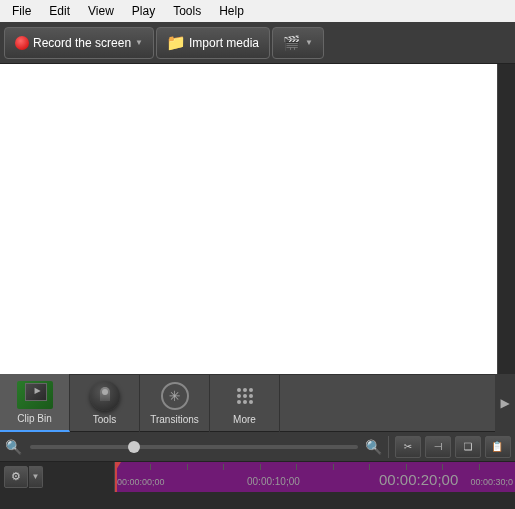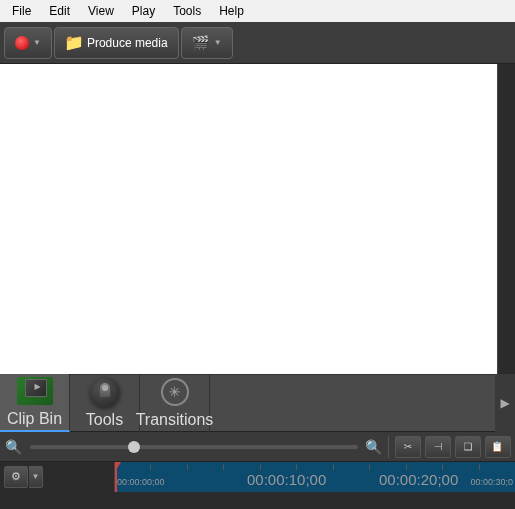--- a/index.html
+++ b/index.html
@@ -130,21 +130,21 @@
       border-bottom: 2px solid #4a9eff;
     }
     .tool-btn .icon-area {
       width: 36px;
       height: 32px;
       display: flex;
       align-items: center;
       justify-content: center;
     }
     .tool-btn .label {
-      font-size: 16px;
+      font-size: 10px;
       text-align: center;
       line-height: 1.2;
     }
 
     
     .clipbin-icon {
       width: 36px;
       height: 28px;
       background: linear-gradient(135deg, #2a7a2a, #1a5a1a);
       border-radius: 2px;
@@ -374,21 +374,21 @@
       cursor: pointer;
       color: #ccc;
       font-size: 10px;
       margin-left: 2px;
     }
 
     .ruler-marks {
       flex: 1;
       position: relative;
       height: 20px;
-      background: #0c4a6e;
+      background: #701a75;
     }
 
     .gear-btn {
       width: 24px;
       height: 22px;
       background: linear-gradient(to bottom, #555, #3a3a3a);
       border: 1px solid #555;
       border-radius: 2px;
       display: flex;
       align-items: center;
@@ -428,26 +428,27 @@
   <span class="menu-item">Edit</span>
   <span class="menu-item">View</span>
   <span class="menu-item">Play</span>
   <span class="menu-item">Tools</span>
   <span class="menu-item">Help</span>
 </div>
 
 <div class="toolbar">
   <div class="toolbar-btn">
     <div class="record-dot"></div>
+    <span>Record the screen</span>
     <span class="arrow">▼</span>
   </div>
 
   <div class="toolbar-btn">
     <span class="import-icon">📁</span>
-    <span>Produce media</span>
+    <span>Import media</span>
   </div>
 
   <div class="toolbar-btn">
     <span class="produce-icon">🎬</span>
     <span class="arrow">▼</span>
   </div>
 </div>
 
 <div class="main-area">
   <div class="canvas-area"></div>
@@ -477,20 +478,42 @@
     <div class="icon-area">
       <div class="transitions-icon">
         <div class="trans-circle">
           <span class="trans-arrows">✳</span>
         </div>
       </div>
     </div>
     <span class="label">Transitions</span>
   </div>
 
+  <div class="tool-btn">
+    <div class="icon-area">
+      <div class="more-icon">
+        <div class="more-dots-row">
+          <div class="more-dot"></div>
+          <div class="more-dot"></div>
+          <div class="more-dot"></div>
+        </div>
+        <div class="more-dots-row">
+          <div class="more-dot"></div>
+          <div class="more-dot"></div>
+          <div class="more-dot"></div>
+        </div>
+        <div class="more-dots-row">
+          <div class="more-dot"></div>
+          <div class="more-dot"></div>
+          <div class="more-dot"></div>
+        </div>
+      </div>
+    </div>
+    <span class="label">More</span>
+  </div>
 
   <div class="scroll-arrow">
     <span>▶</span>
   </div>
 </div>
 
 <div class="timeline-controls">
   <div class="search-icon-btn">
     <span>🔍</span>
   </div>
@@ -532,21 +555,21 @@
 
     <div class="ruler-marks" style="position:relative; flex:1; height:30px; overflow:hidden;">
 
       <div style="position:absolute; left:0; top:0; width:2px; height:30px; background:#cc4444; z-index:10;"></div>
       <div style="position:absolute; left:-4px; top:0; width:0; height:0; border-left:5px solid transparent; border-right:5px solid transparent; border-top:8px solid #cc4444; z-index:11;"></div>
 
       <div style="position:absolute; bottom:4px; left:0; transform:translateX(2px);">
         <span style="font-size:9px; color:#999;">00:00:00;00</span>
       </div>
       <div style="position:absolute; bottom:4px; left:33%;">
-        <span style="font-size:15px; color:#999;">00:00:10;00</span>
+        <span style="font-size:10px; color:#999;">00:00:10;00</span>
       </div>
       <div style="position:absolute; bottom:4px; left:66%;">
         <span style="font-size:15px; color:#999;">00:00:20;00</span>
       </div>
       <div style="position:absolute; bottom:4px; right:2px;">
         <span style="font-size:9px; color:#999;">00:00:30;0</span>
       </div>
 
       <div style="position:absolute; top:0; left:0; right:0; height:8px; display:flex; justify-content:space-evenly; align-items:flex-end;">
         <div style="width:1px; height:6px; background:#555;"></div>

